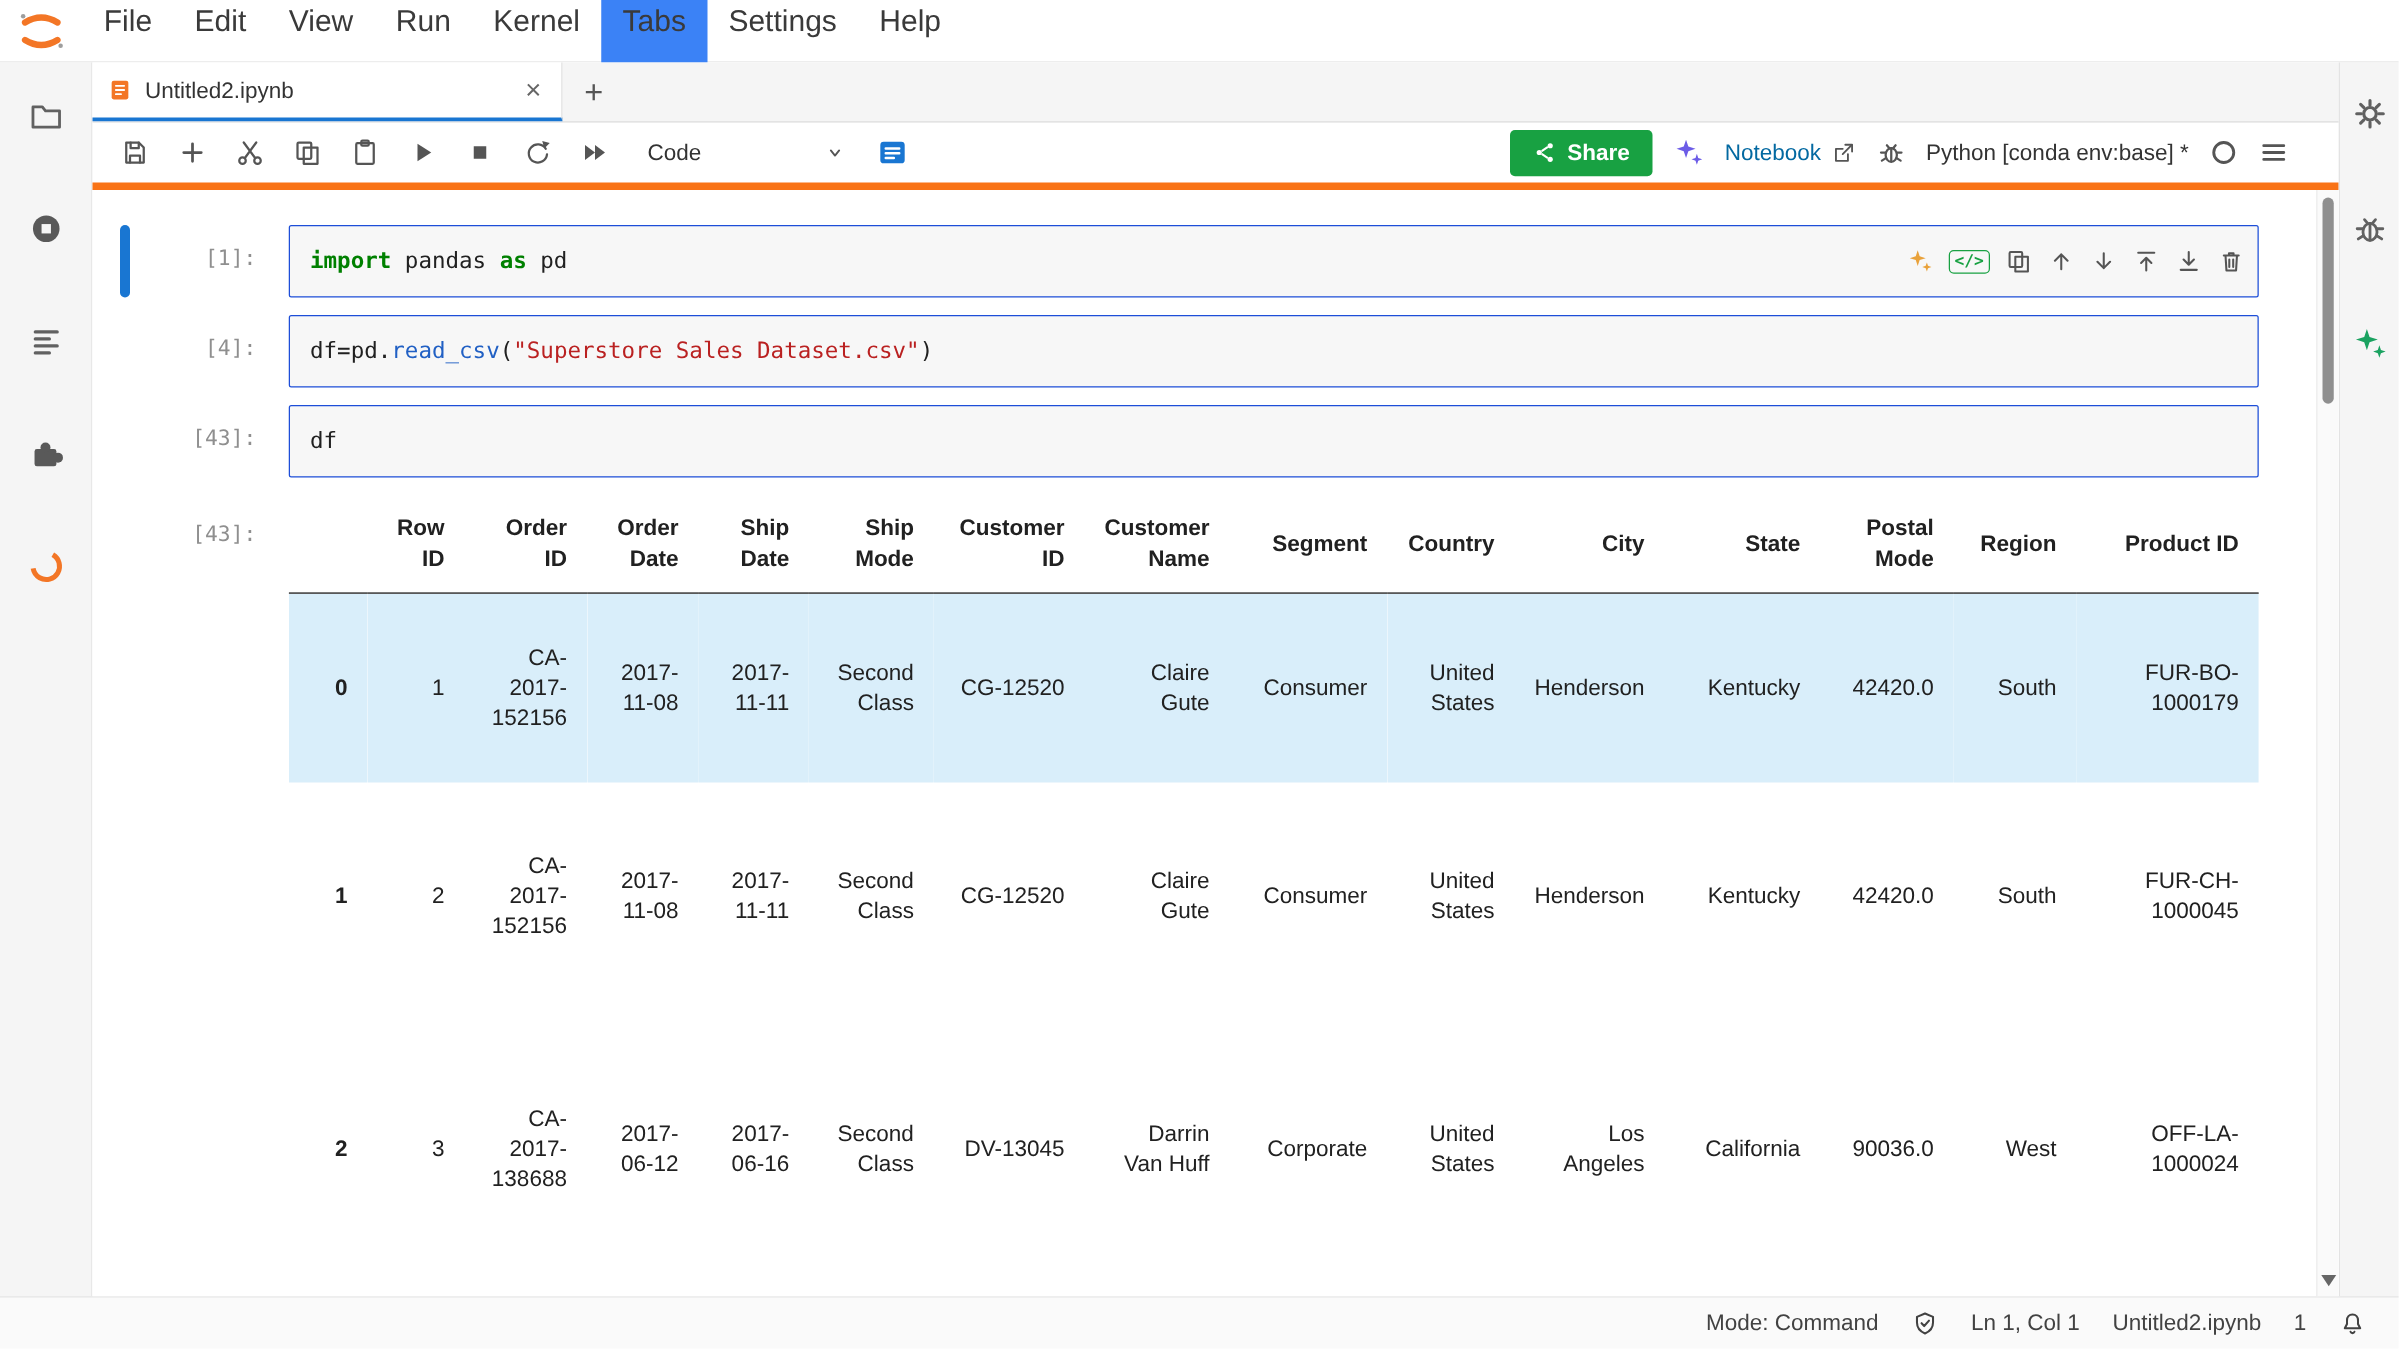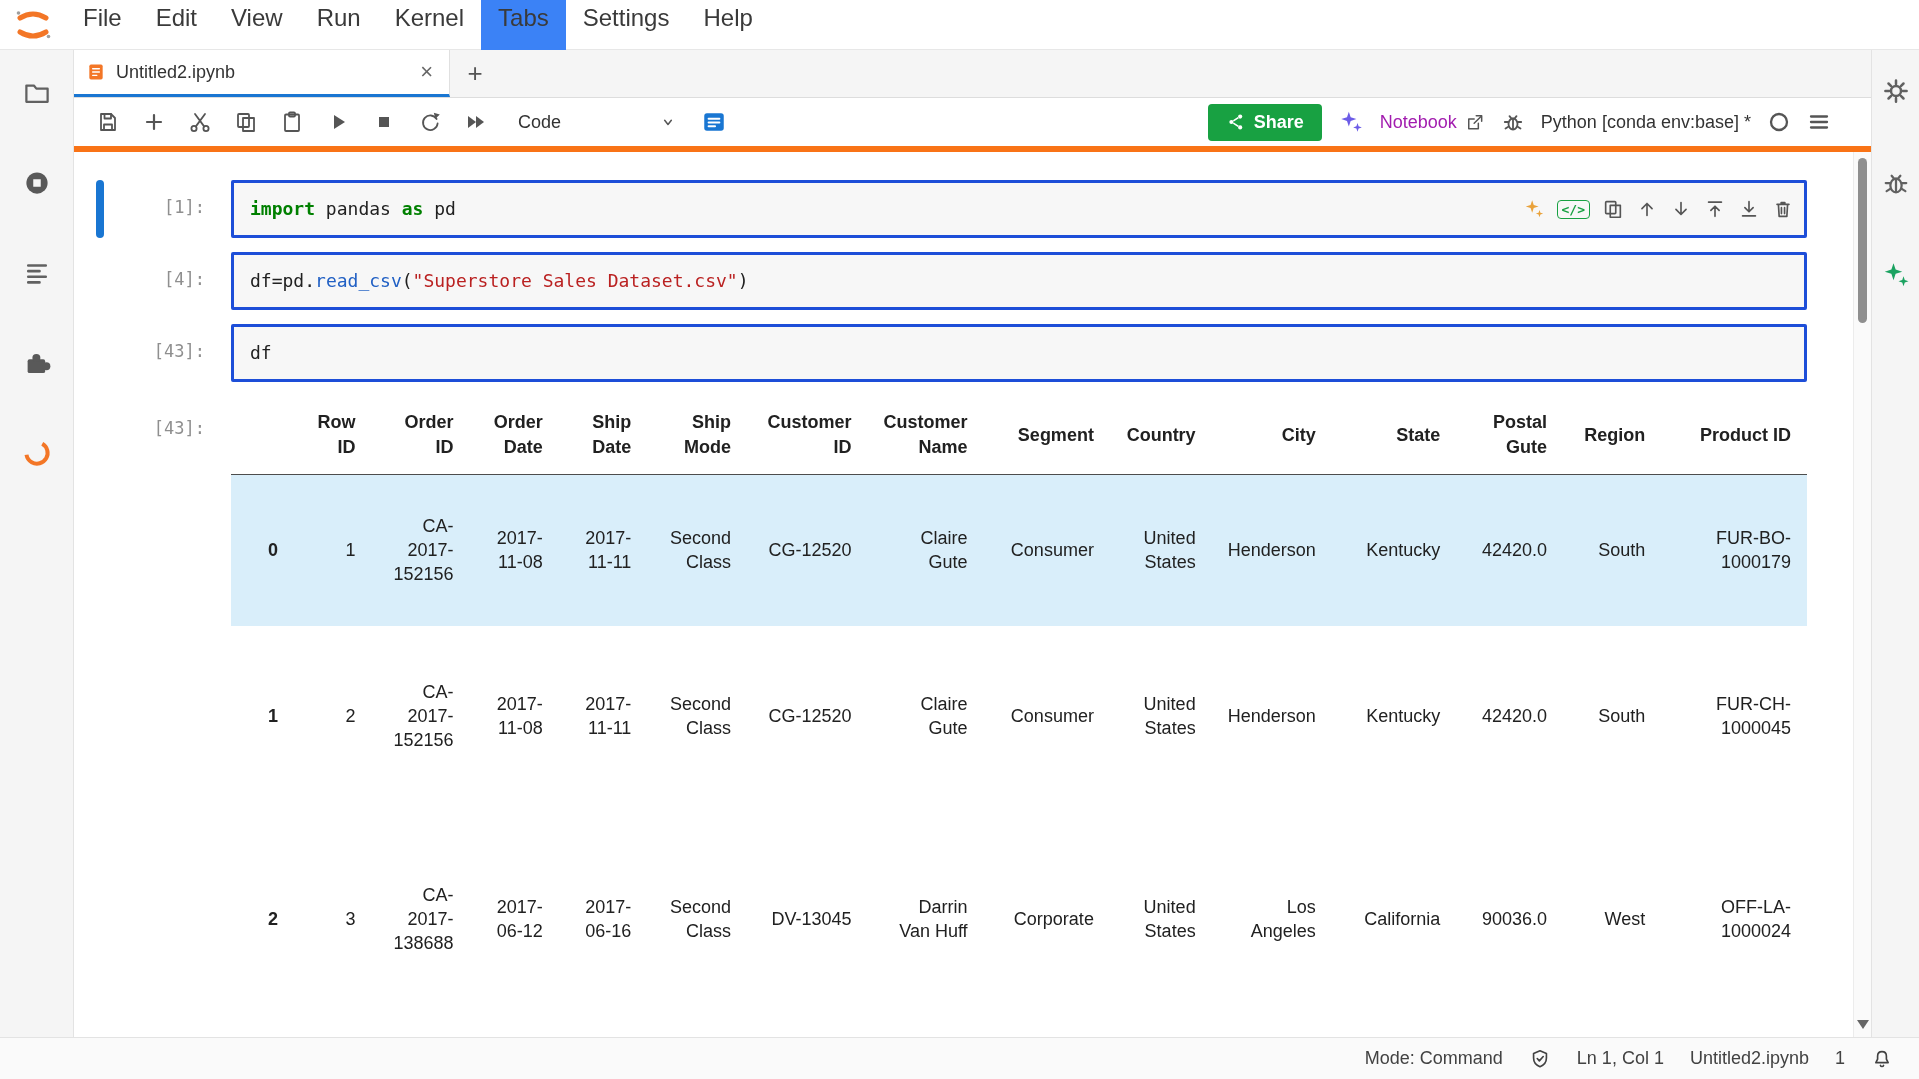--- a/index.html
+++ b/index.html
@@ -25,37 +25,37 @@
   .tab-label { flex: 1; white-space: nowrap; overflow: hidden; }
   .tab-close { font-size: 22px; color: #666; padding: 0 4px; }
   .newtab { width: 50px; display: flex; align-items: center; justify-content: center; font-size: 26px; color: #555; }
 
   
   .toolbar { height: 54px; flex: 0 0 auto; display: flex; align-items: center; padding: 0 14px; border-bottom: 6px solid #f97316; gap: 6px; }
   .tbtn { width: 40px; height: 40px; display: flex; align-items: center; justify-content: center; }
   .celltype { width: 180px; height: 36px; display: flex; align-items: center; justify-content: space-between; padding: 0 10px; font-size: 18px; color: #333; margin-left: 6px; }
   .tb-right { margin-left: auto; display: flex; align-items: center; gap: 16px; padding-right: 26px; }
   .share-btn { display: flex; align-items: center; gap: 8px; background: #18a142; color: #fff; font-weight: bold; font-size: 18px; padding: 8px 18px; border-radius: 4px; }
-  .nb-link { display: flex; align-items: center; gap: 8px; font-size: 18px; color: #a21caf; }
+  .nb-link { display: flex; align-items: center; gap: 8px; font-size: 18px; color: #0369a1; }
   .kernel-name { font-size: 18px; color: #333; }
 
   
   .ic { width: 24px; height: 24px; fill: none; stroke: #555; stroke-width: 1.8; stroke-linecap: round; stroke-linejoin: round; }
   .ic .fill { fill: #555; stroke: none; }
   .icf { width: 24px; height: 24px; fill: #555; stroke: none; }
   .side-ic { width: 30px; height: 30px; }
 
   
   .notebook { flex: 1; position: relative; overflow: hidden; background: #fff; padding-top: 28px; }
   .cell { display: flex; margin-bottom: 14px; }
   .collapser { width: 8px; margin-left: 22px; border-radius: 4px; background: transparent; flex: 0 0 auto; }
   .cell.active .collapser { background: #1976d2; }
   .prompt { width: 115px; flex: 0 0 auto; text-align: right; padding-right: 14px; padding-top: 17px;
     font-family: "DejaVu Sans Mono", monospace; font-size: 17px; color: #8f8f8f; }
-  .input { flex: 1; margin-left: 12px; margin-right: 64px; background: #f7f7f7; border: 3px solid #1d4ed8; border-radius: 2px; min-height: 58px; display: flex; align-items: center; padding: 0 16px; position: relative; }
+  .input { flex: 1; margin-left: 12px; margin-right: 64px; background: #f7f7f7; border: 1px solid #1d4ed8; border-radius: 2px; min-height: 58px; display: flex; align-items: center; padding: 0 16px; position: relative; }
   pre.code { font-family: "DejaVu Sans Mono", monospace; font-size: 18px; line-height: 1.3; color: #212121; }
   .tok-kw { color: #008000; font-weight: bold; }
   .tok-fn { color: #2160c4; }
   .tok-st { color: #ba2121; }
   .tok-pl { color: #212121; }
   .cell-toolbar { position: absolute; right: 10px; top: 50%; transform: translateY(-50%); display: flex; align-items: center; gap: 12px; }
   .cell-toolbar .ic { width: 22px; height: 22px; }
   .code-badge { border: 1.5px solid #18a142; color: #18a142; border-radius: 4px; font-family: "DejaVu Sans Mono", monospace; font-size: 13px; font-weight: bold; padding: 2px 4px; line-height: 1; }
 
   .output-row .prompt { padding-top: 22px; }
@@ -343,21 +343,21 @@
                     <th>Order ID</th>
                     <th>Order Date</th>
                     <th>Ship Date</th>
                     <th>Ship Mode</th>
                     <th>Customer ID</th>
                     <th>Customer Name</th>
                     <th>Segment</th>
                     <th>Country</th>
                     <th>City</th>
                     <th>State</th>
-                    <th>Postal Gute</th>
+                    <th>Postal Mode</th>
                     <th>Region</th>
                     <th>Product ID</th>
                   </tr>
                 </thead>
                 <tbody>
                   <tr class="hl">
                     <th>0</th>
                     <td>1</td>
                     <td>CA-2017-152156</td>
                     <td>2017-11-08</td>

